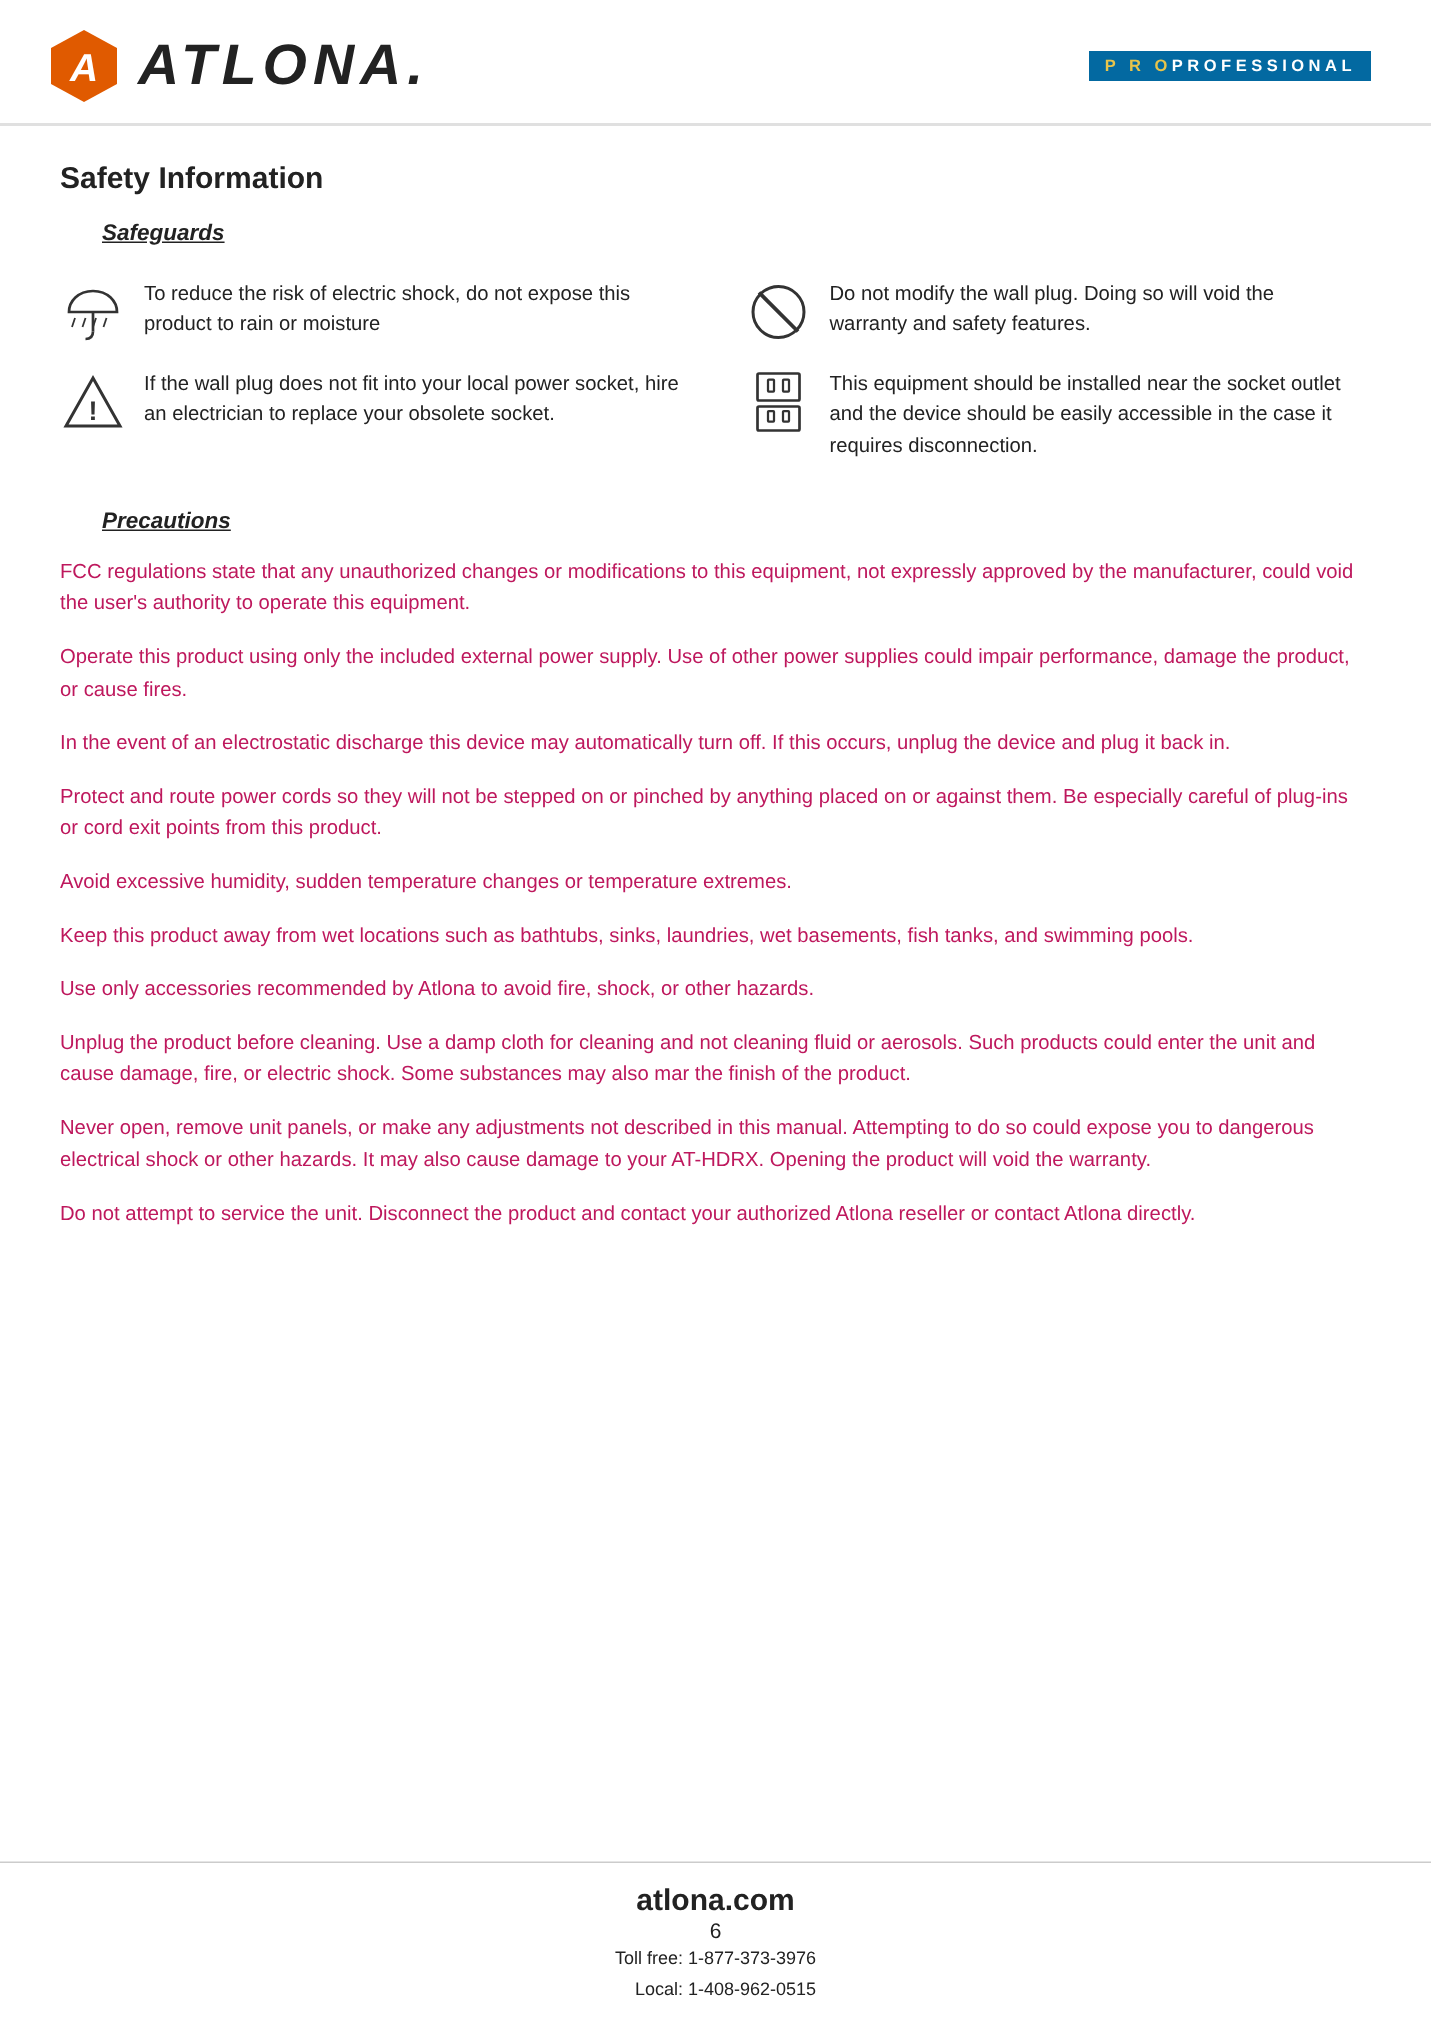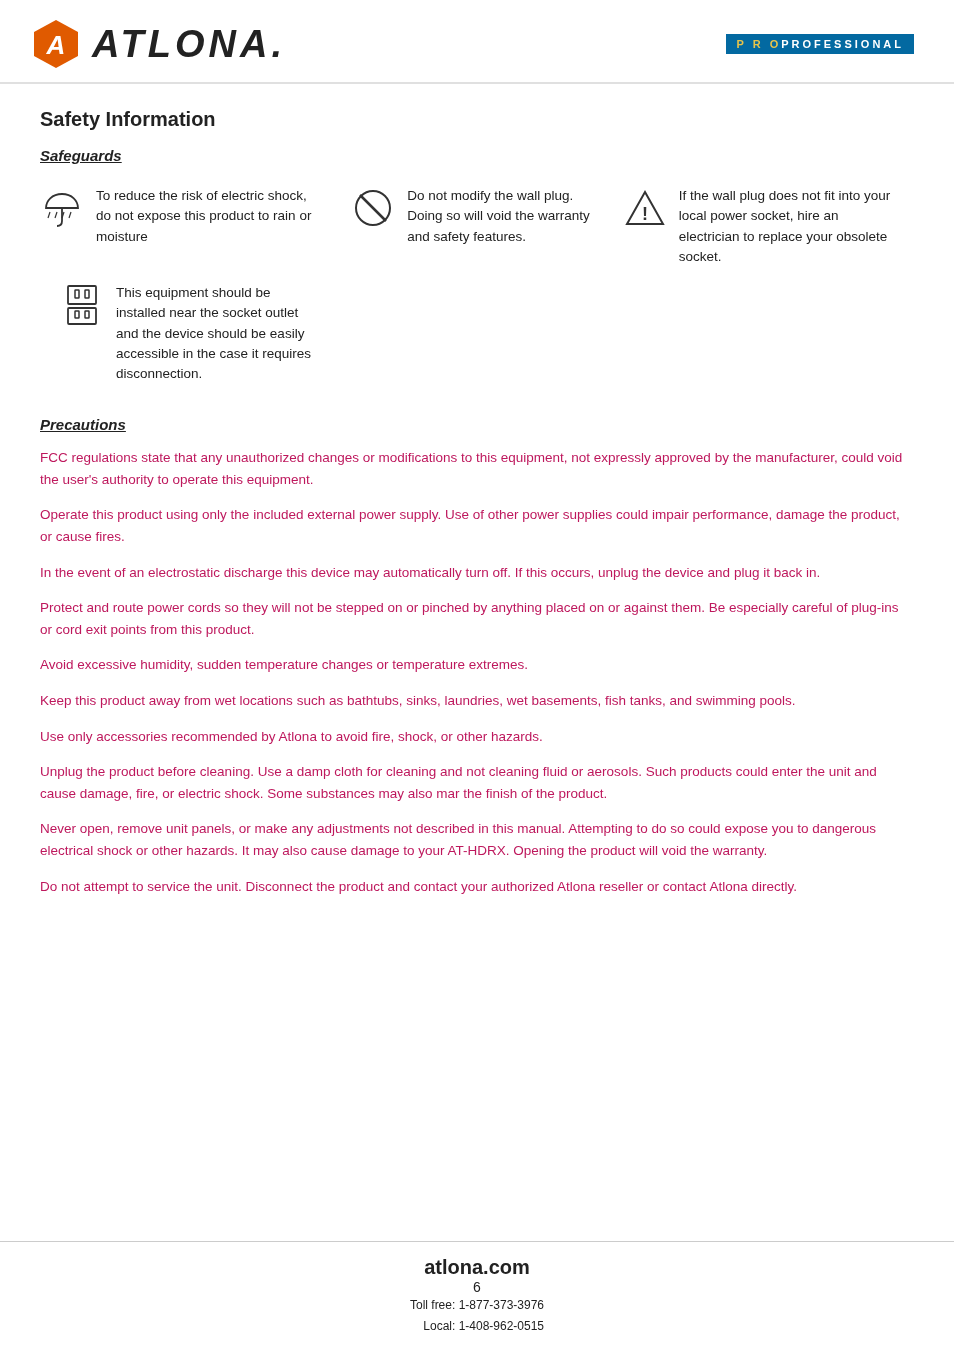--- a/index.html
+++ b/index.html
@@ -63,25 +63,26 @@
       margin-bottom: 16px;
     }
 
     
     .section-heading {
       font-size: 15px;
       font-weight: bold;
       text-decoration: underline;
       font-style: italic;
       margin-bottom: 14px;
+      margin-left: 28px;
     }
 
     .safeguards-grid {
       display: grid;
-      grid-template-columns: 1fr 1fr 1fr;
+      grid-template-columns: 1fr 1fr;
       gap: 0;
       margin-bottom: 24px;
     }
 
     .safeguard-item {
       display: flex;
       align-items: flex-start;
       gap: 12px;
       padding: 8px 12px 8px 0;
     }

